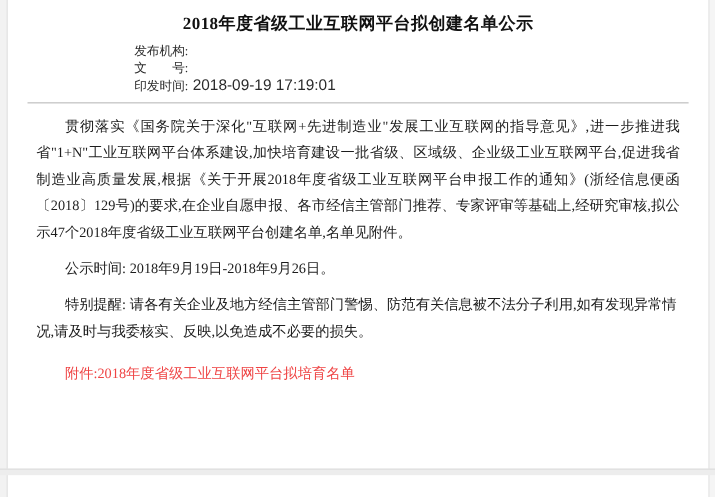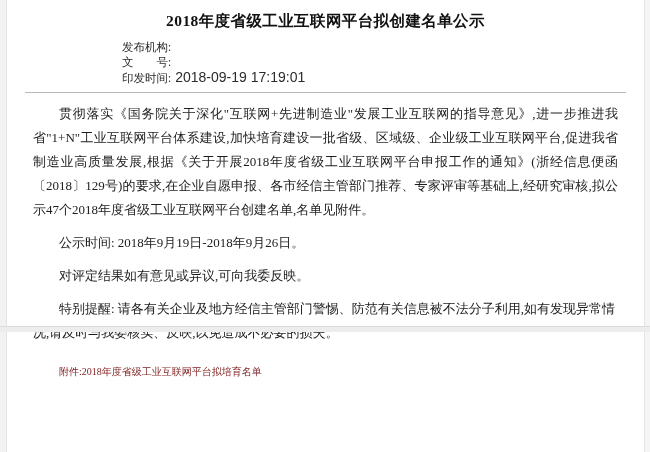--- a/index.html
+++ b/index.html
@@ -10,21 +10,21 @@
   body {
     width: 650px;
     height: 452px;
     overflow: hidden;
     font-family: "Liberation Serif", serif;
     color: #1a1a1a;
   }
   .page {
     position: relative;
     width: 650px;
-    height: 332px;
+    height: 432px;
     background: #ffffff;
     box-sizing: border-box;
   }
   
   .edge-left {
     position: absolute;
     left: 0; top: 0;
     width: 6px; height: 452px;
     background: #f2f2f2;
     border-right: 1px solid #e2e2e2;
@@ -104,24 +104,24 @@
   }
   .para-block p {
     margin: 0;
     text-indent: 26px;
   }
   .para-block p.noindent {
     text-indent: 26px;
   }
   .attach-line {
     margin: 16px 26px 0 26px;
-    font-size: 10px;
+    font-size: 13px;
     line-height: 22px;
     text-indent: 26px;
-    color: #7f1d1d;
+    color: #ef4444;
   }
   .bottom-strip {
     position: absolute;
     left: 0;
     bottom: 0;
     width: 650px;
     height: 5px;
     background: #ededed;
     border-top: 1px solid #dcdcdc;
   }
@@ -152,23 +152,20 @@
     <div class="rule"></div>
 
     <div class="body-text">
       <p>贯彻落实《国务院关于深化"互联网+先进制造业"发展工业互联网的指导意见》,进一步推进我省"1+N"工业互联网平台体系建设,加快培育建设一批省级、区域级、企业级工业互联网平台,促进我省制造业高质量发展,根据《关于开展2018年度省级工业互联网平台申报工作的通知》(浙经信息便函〔2018〕129号)的要求,在企业自愿申报、各市经信主管部门推荐、专家评审等基础上,经研究审核,拟公示47个2018年度省级工业互联网平台创建名单,名单见附件。</p>
     </div>
 
     <div class="para-block">
       <p>公示时间: 2018年9月19日-2018年9月26日。</p>
     </div>
 
-    <div class="para-block">
-      <p>对评定结果如有意见或异议,可向我委反映。</p>
-    </div>
 
 
     <div class="para-block">
       <p>特别提醒: 请各有关企业及地方经信主管部门警惕、防范有关信息被不法分子利用,如有发现异常情况,请及时与我委核实、反映,以免造成不必要的损失。</p>
     </div>
 
     <div class="attach-line">附件:2018年度省级工业互联网平台拟培育名单</div>
 
   </div>
 

